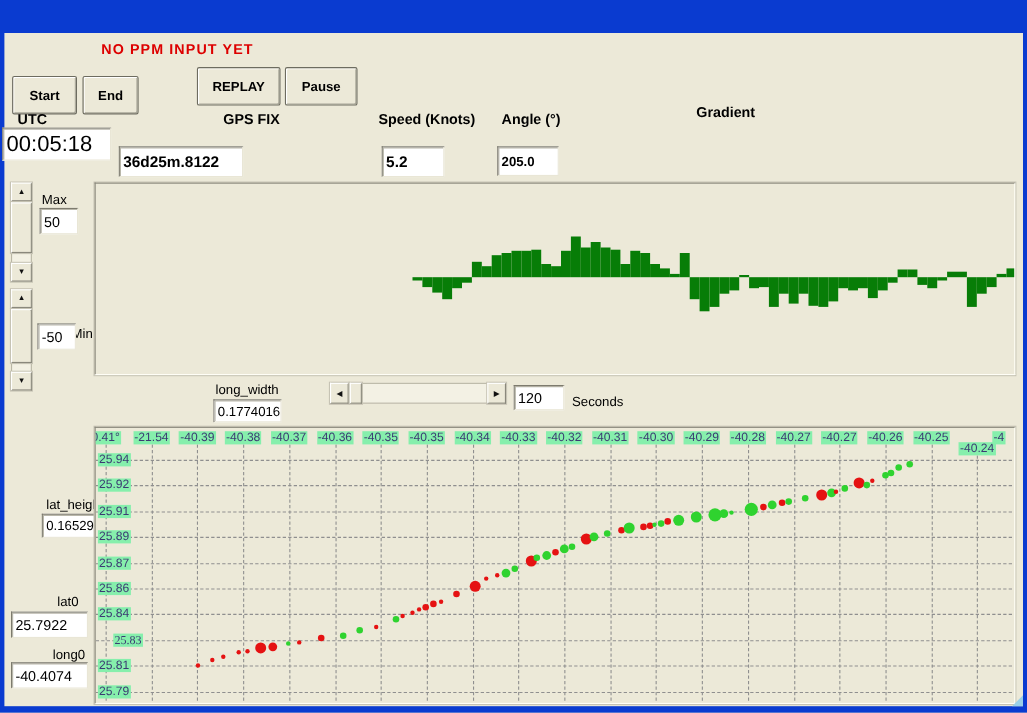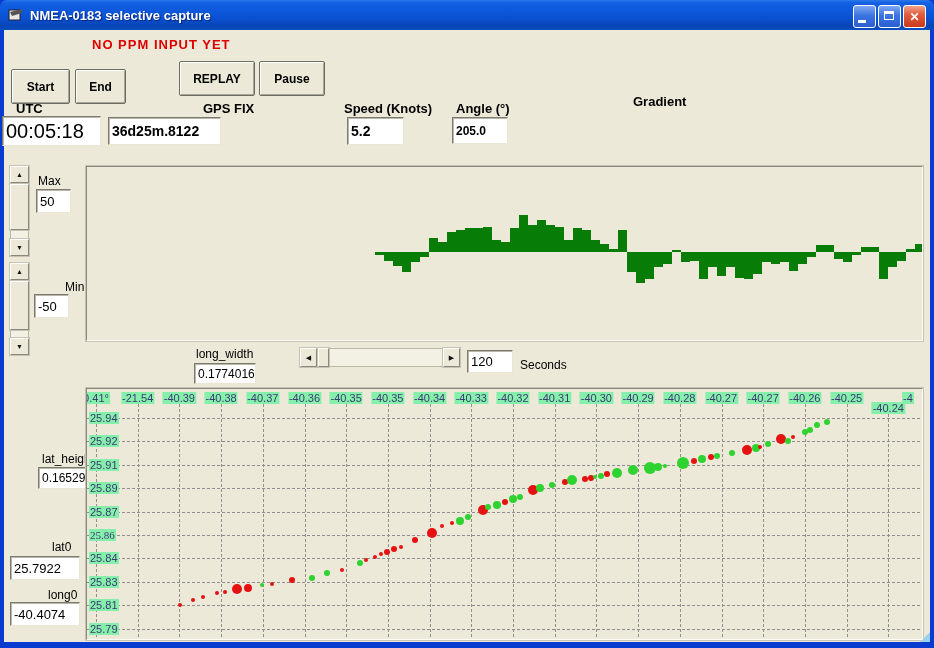--- a/index.html
+++ b/index.html
@@ -29,21 +29,21 @@
   .lbl{position:absolute;font-size:12px;}
   
   .btn{position:absolute;background:#ece9d8;font-weight:bold;font-size:12px;
     border:1px solid #6d6c60;border-radius:2px;
     box-shadow:inset 1px 1px 0 #ffffff,inset -1px -1px 0 #a8a698;
     display:flex;align-items:center;justify-content:center;cursor:default;}
   
   .field{position:absolute;background:#fff;border:1px solid;border-color:#7d7b6e #e9e6d6 #e9e6d6 #7d7b6e;
     box-shadow:inset 1px 1px 0 #b9b7aa;font-size:13px;display:flex;align-items:center;
     padding-left:3px;box-sizing:border-box;white-space:nowrap;overflow:hidden;}
-  .fb{font-weight:bold;}
+  .fb{font-weight:bold;margin-top:16px;}
   
   .panel{position:absolute;background:#ece9d8;border:1px solid;border-color:#8a887c #fffef6 #fffef6 #8a887c;
     box-shadow:0 0 0 1px #c6c3b4;overflow:hidden;}
   .bar{position:absolute;background:#077d07;}
   .vgrid{position:absolute;width:0;border-left:1px dashed #8f8f8f;}
   .hgrid{position:absolute;height:0;border-top:1px dashed #8f8f8f;}
   .axlab{position:absolute;font-size:11px;color:#3b3b72;background:#86efac;padding:0 1px;white-space:nowrap;}
   .dot{position:absolute;border-radius:50%;}
   
   .sb{position:absolute;background:#f3f1e4;border:1px solid #b9b6a5;box-sizing:border-box;}
@@ -51,40 +51,20 @@
     box-shadow:0 0 0 1px #c6c3b4;display:flex;align-items:center;justify-content:center;
     font-size:7px;color:#111;box-sizing:border-box;}
   .sbt{position:absolute;background:#ece9d8;border:1px solid;border-color:#fff #8a887c #8a887c #fff;
     box-shadow:0 0 0 1px #c6c3b4;box-sizing:border-box;}
 </style>
 </head>
 <body>
 
 <div class="win">
 
-  <div class="titlebar">
-    <span class="app-icon">
-      <svg width="16" height="14" viewBox="0 0 16 14">
-          <rect x="1" y="2" width="11" height="10" fill="#e8e8e8" stroke="#222" stroke-width="1"></rect>
-          <path d="M2 4 L14 1 L14 5 L4 8 Z" fill="#555"></path>
-        </svg>
-    </span>
-    <span class="title">NMEA-0183 selective capture</span>
-    <div class="tb-btns">
-      <span class="tbb">
-          <i class="glyph-min"></i>
-        </span>
-      <span class="tbb">
-          <i class="glyph-max"></i>
-        </span>
-      <span class="tbb close">
-          <span>✕</span>
-        </span>
-    </div>
-  </div>
 
   <div class="client"></div>
   <div class="status">NO PPM INPUT YET</div>
 
   <div class="btn" style="left:11px;top:69px;width:57px;height:33px;">Start</div>
   <div class="btn" style="left:75px;top:69px;width:49px;height:33px;">End</div>
   <div class="btn" style="left:179px;top:61px;width:74px;height:33px;">REPLAY</div>
   <div class="btn" style="left:259px;top:61px;width:64px;height:33px;">Pause</div>
 
   <div class="lblb" style="left:16px;top:101px;">UTC</div>
@@ -102,21 +82,21 @@
   <div class="sbb" style="left:10px;top:166px;width:19px;height:17px;">▲</div>
   <div class="sbt" style="left:10px;top:184px;width:19px;height:46px;"></div>
   <div class="sbb" style="left:10px;top:239px;width:19px;height:17px;">▼</div>
   <div class="lbl" style="left:38px;top:174px;">Max</div>
   <div class="field" style="left:36px;top:189px;width:35px;height:24px;">50</div>
 
   <div class="sb" style="left:10px;top:263px;width:19px;height:92px;"></div>
   <div class="sbb" style="left:10px;top:263px;width:19px;height:17px;">▲</div>
   <div class="sbt" style="left:10px;top:281px;width:19px;height:49px;"></div>
   <div class="sbb" style="left:10px;top:338px;width:19px;height:17px;">▼</div>
-  <div class="lbl" style="left:37px;top:280px;margin-left:28px;">Min</div>
+  <div class="lbl" style="left:37px;top:296px;margin-left:28px;">Min</div>
   <div class="field" style="left:34px;top:294px;width:35px;height:24px;">-50</div>
 
   <div class="panel" style="left:86px;top:166px;width:835px;height:173px;">
     <div style="position:absolute;left:0;top:0;right:0;bottom:0;">
         <div class="bar" style="left: 288px; width: 9px; height: 3.4px; top: 85px; background: rgb(7, 125, 7);"></div>
         <div class="bar" style="left: 297px; width: 9px; height: 8.5px; top: 85px; background: rgb(7, 125, 7);"></div>
         <div class="bar" style="left: 306px; width: 9px; height: 13.6px; top: 85px; background: rgb(7, 125, 7);"></div>
         <div class="bar" style="left: 315px; width: 9px; height: 20.4px; top: 85px; background: rgb(7, 125, 7);"></div>
         <div class="bar" style="left: 324px; width: 9px; height: 10.2px; top: 85px; background: rgb(7, 125, 7);"></div>
         <div class="bar" style="left: 333px; width: 9px; height: 5.1px; top: 85px; background: rgb(7, 125, 7);"></div>
@@ -247,23 +227,23 @@
         <div class="axlab" style="left: 676.2px; top: 3px; transform: translateX(-50%);">-40.27</div>
         <div class="axlab" style="left: 717.9px; top: 3px; transform: translateX(-50%);">-40.26</div>
         <div class="axlab" style="left: 759.6px; top: 3px; transform: translateX(-50%);">-40.25</div>
         <div class="axlab" style="left: 801.3px; top: 13px; transform: translateX(-50%);">-40.24</div>
         <div class="axlab" style="left: 821px; top: 3px; transform: translateX(-50%);">-4</div>
         <div class="axlab" style="left: 2px; top: 23px;">25.94</div>
         <div class="axlab" style="left: 2px; top: 46.4px;">25.92</div>
         <div class="axlab" style="left: 2px; top: 69.8px;">25.91</div>
         <div class="axlab" style="left: 2px; top: 93.2px;">25.89</div>
         <div class="axlab" style="left: 2px; top: 116.6px;">25.87</div>
-        <div class="axlab" style="left: 2px; top: 140px; font-family: Liberation Serif, serif;">25.86</div>
+        <div class="axlab" style="left: 2px; top: 140px;">25.86</div>
         <div class="axlab" style="left: 2px; top: 163.4px;">25.84</div>
-        <div class="axlab" style="left: 2px; top: 186.8px;">25.83</div>
+        <div class="axlab" style="left: 16px; top: 186.8px; font-family: Liberation Serif, serif;">25.83</div>
         <div class="axlab" style="left: 2px; top: 210.2px;">25.81</div>
         <div class="axlab" style="left: 2px; top: 233.6px;">25.79</div>
         <div class="dot" style="left: 91px; top: 214px; width: 4px; height: 4px; background: rgb(229, 18, 18);"></div>
         <div class="dot" style="left: 104px; top: 209px; width: 4px; height: 4px; background: rgb(229, 18, 18);"></div>
         <div class="dot" style="left: 114px; top: 206px; width: 4px; height: 4px; background: rgb(229, 18, 18);"></div>
         <div class="dot" style="left: 128px; top: 202px; width: 4px; height: 4px; background: rgb(229, 18, 18);"></div>
         <div class="dot" style="left: 136px; top: 201px; width: 4px; height: 4px; background: rgb(229, 18, 18);"></div>
         <div class="dot" style="left: 145px; top: 195px; width: 10px; height: 10px; background: rgb(229, 18, 18);"></div>
         <div class="dot" style="left: 157px; top: 195px; width: 8px; height: 8px; background: rgb(229, 18, 18);"></div>
         <div class="dot" style="left: 173px; top: 194px; width: 4px; height: 4px; background: rgb(47, 211, 47);"></div>

